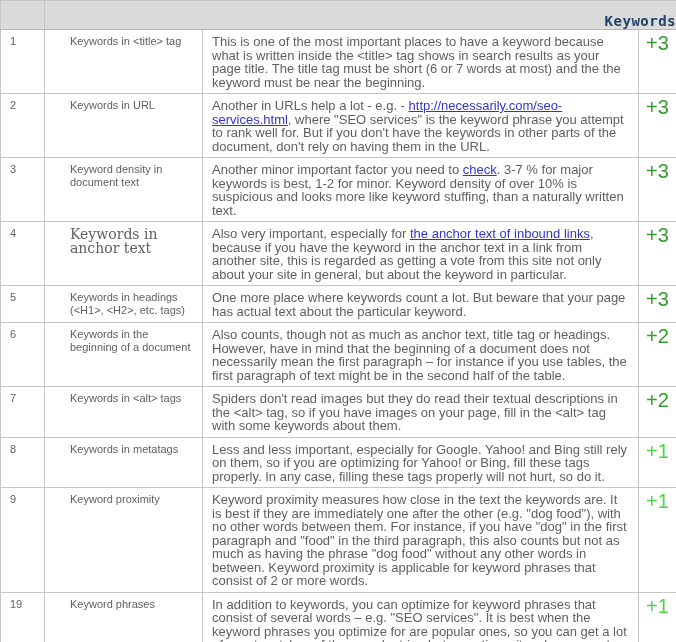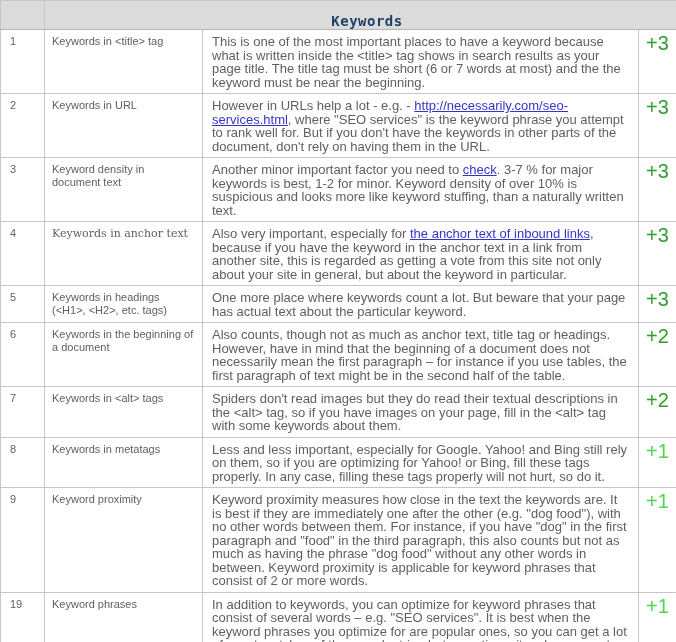--- a/index.html
+++ b/index.html
@@ -6,27 +6,27 @@
     --green:#2f9e2f; --green-light:#4ed44e; --zero:#111111; --link:#3434c8;
     --header-text:#1e4168; --header-bg:#dbdbdb; --border:#c6c6c6; --body-text:#5f5f5f;
   }
   html,body{margin:0;padding:0;background:#ffffff;}
   body{width:676px;font-family:"Liberation Sans",sans-serif;color:var(--body-text);}
   table{border-collapse:collapse;table-layout:fixed;width:676px;}
   col.c-num{width:44px;} col.c-name{width:158px;} col.c-desc{width:436px;} col.c-score{width:38px;}
   td,th{border:1px solid var(--border);vertical-align:top;box-sizing:border-box;}
   thead th{background:var(--header-bg);height:27px;border-bottom:1px solid #b5b5b5;}
   th.title-cell{
-    text-align:center;padding:12px 0 0 13px;vertical-align:middle;
+    text-align:right;padding:12px 0 0 13px;vertical-align:middle;
     font-family:"DejaVu Sans Mono","Liberation Mono",monospace;
     font-weight:bold;font-size:14px;letter-spacing:0.5px;color:var(--header-text);
   }
   td.num{padding:5px 4px 4px 9px;font-size:11px;line-height:13px;}
-  td.name{padding:5px 8px 4px 7px;font-size:11px;line-height:13px;margin-left:28px;}
-  td.name.serif{font-family:"DejaVu Serif","Liberation Serif",serif;font-size:11px;line-height:14px;}
+  td.name{padding:5px 8px 4px 25px;font-size:11px;line-height:13px;margin-left:28px;}
+  td.name.serif{font-family:"DejaVu Serif","Liberation Serif",serif;font-size:14px;line-height:14px;}
   td.desc{padding:5px 9px 4px 9px;font-size:13px;line-height:13.5px;}
   td.score{text-align:center;padding-top:2px;font-size:20px;line-height:22px;font-family:"Liberation Sans",sans-serif;}
   td.score span{display:inline-block;}
   a.inline-link{color:var(--link);text-decoration:underline;cursor:pointer;}
   .tone-green{color:var(--green);}
   .tone-green_light{color:var(--green-light);}
 </style>
 </head>
 <body>
 
@@ -46,21 +46,21 @@
   <tbody>
       <tr>
         <td class="num">1</td>
         <td class="name">Keywords in &lt;title&gt; tag</td>
         <td class="desc"><span>This is one of the most important places to have a keyword because what is written inside the &lt;title&gt; tag shows in search results as your page title. The title tag must be short (6 or 7 words at most) and the the keyword must be near the beginning.</span></td>
         <td class="score"><span class="tone-green">+3</span></td>
       </tr>
       <tr>
         <td class="num">2</td>
         <td class="name">Keywords in URL</td>
-        <td class="desc"><span>However in URLs help a lot - e.g. - </span><a class="inline-link">http://necessarily.com/seo-services.html</a><span>, where "SEO services" is the keyword phrase you attempt to rank well for. But if you don't have the keywords in other parts of the document, don't rely on having them in the URL.</span></td>
+        <td class="desc"><span>Another in URLs help a lot - e.g. - </span><a class="inline-link">http://necessarily.com/seo-services.html</a><span>, where "SEO services" is the keyword phrase you attempt to rank well for. But if you don't have the keywords in other parts of the document, don't rely on having them in the URL.</span></td>
         <td class="score"><span class="tone-green">+3</span></td>
       </tr>
       <tr>
         <td class="num">3</td>
         <td class="name">Keyword density in document text</td>
         <td class="desc"><span>Another minor important factor you need to </span><a class="inline-link">check</a><span>. 3-7 % for major keywords is best, 1-2 for minor. Keyword density of over 10% is suspicious and looks more like keyword stuffing, than a naturally written text.</span></td>
         <td class="score"><span class="tone-green">+3</span></td>
       </tr>
       <tr>
         <td class="num">4</td>

